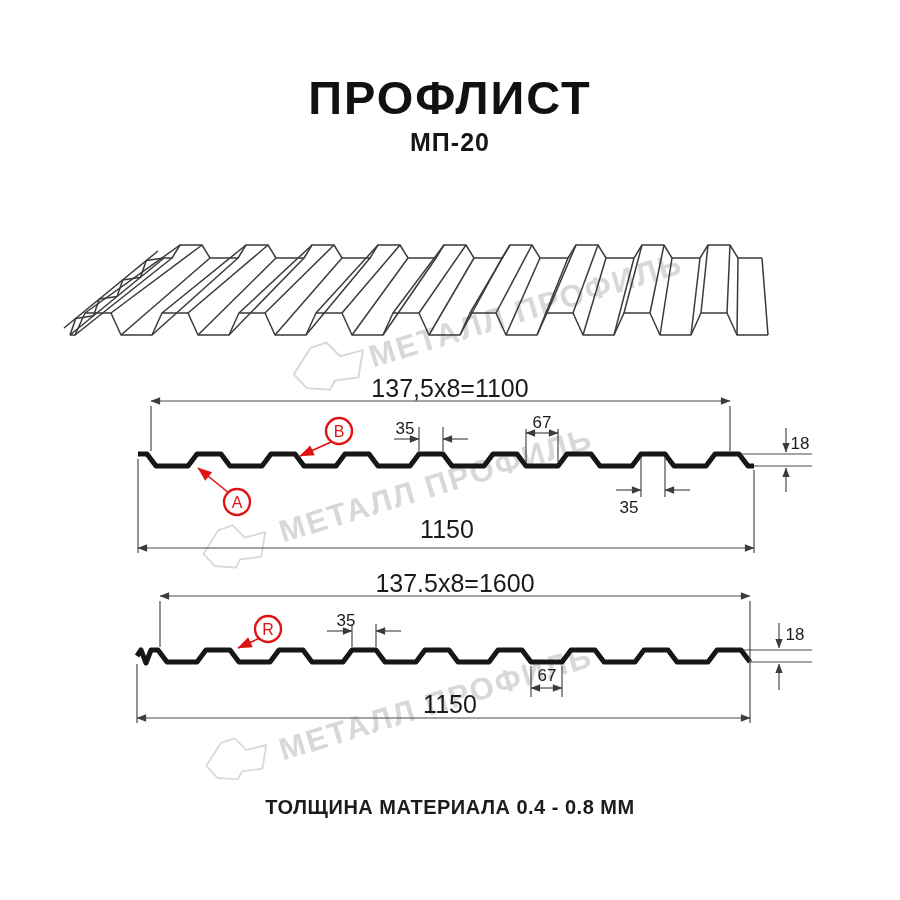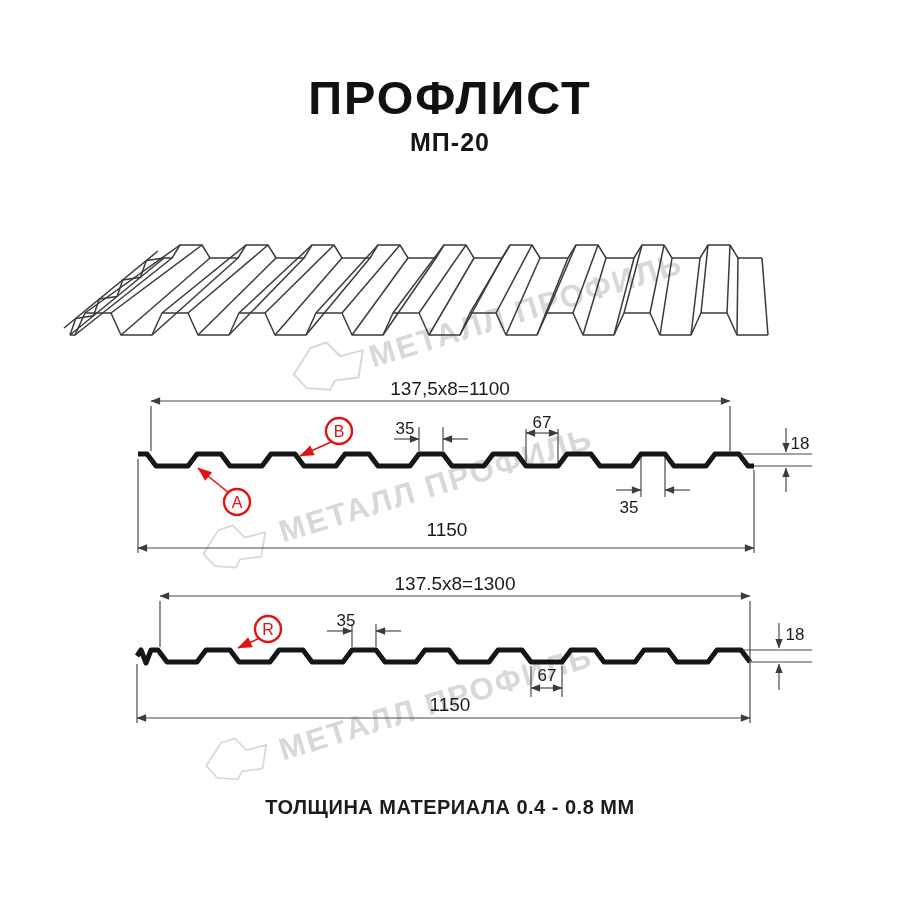--- a/index.html
+++ b/index.html
@@ -12,21 +12,21 @@
   .footer{position:absolute;top:797px;left:0;right:0;text-align:center;
          font-size:20px;font-weight:600;letter-spacing:.5px;color:#1c1c1c;line-height:1;}
   .wm{position:absolute;z-index:1;font-weight:bold;font-size:31px;letter-spacing:2px;
       color:#d8d8d8;white-space:nowrap;transform-origin:0 50%;transform:rotate(-17deg);line-height:1;}
   #wm1{left:370px;top:342px;}
   #wm2{left:280px;top:517px;}
   #wm3{left:280px;top:735px;}
   svg#draw{position:absolute;left:0;top:0;z-index:2;}
   .dt{position:absolute;z-index:3;transform:translate(-50%,-50%);font-size:17px;
       color:#1b1b1b;white-space:nowrap;line-height:1;}
-  .dtl{font-size:19px;}
+  .dtl{font-size:25px;}
   .redletter{font-size:16px;fill:#e01212;font-family:"Liberation Sans","DejaVu Sans",sans-serif;}
 </style>
 </head>
 <body>
 
 <div class="page">
 
   <div class="title">ПРОФЛИСТ</div>
   <div class="subtitle">МП-20</div>
 
@@ -149,20 +149,20 @@
     </g>
   </svg>
 
   <span class="dt dtl" style="left:450px;top:388px">137,5x8=1100</span>
   <span class="dt" style="left:405px;top:428px">35</span>
   <span class="dt" style="left:542px;top:422px">67</span>
   <span class="dt" style="left:800px;top:443px">18</span>
   <span class="dt" style="left:629px;top:507px">35</span>
   <span class="dt dtl" style="left:447px;top:529px">1150</span>
 
-  <span class="dt dtl" style="left:455px;top:583px">137.5x8=1300</span>
+  <span class="dt dtl" style="left:455px;top:583px">137.5x8=1600</span>
   <span class="dt" style="left:346px;top:620px">35</span>
   <span class="dt" style="left:795px;top:634px">18</span>
   <span class="dt" style="left:547px;top:675px">67</span>
   <span class="dt dtl" style="left:450px;top:704px">1150</span>
 
   <div class="footer">ТОЛЩИНА МАТЕРИАЛА 0.4 - 0.8 ММ</div>
 </div>
 
 </body></html>

